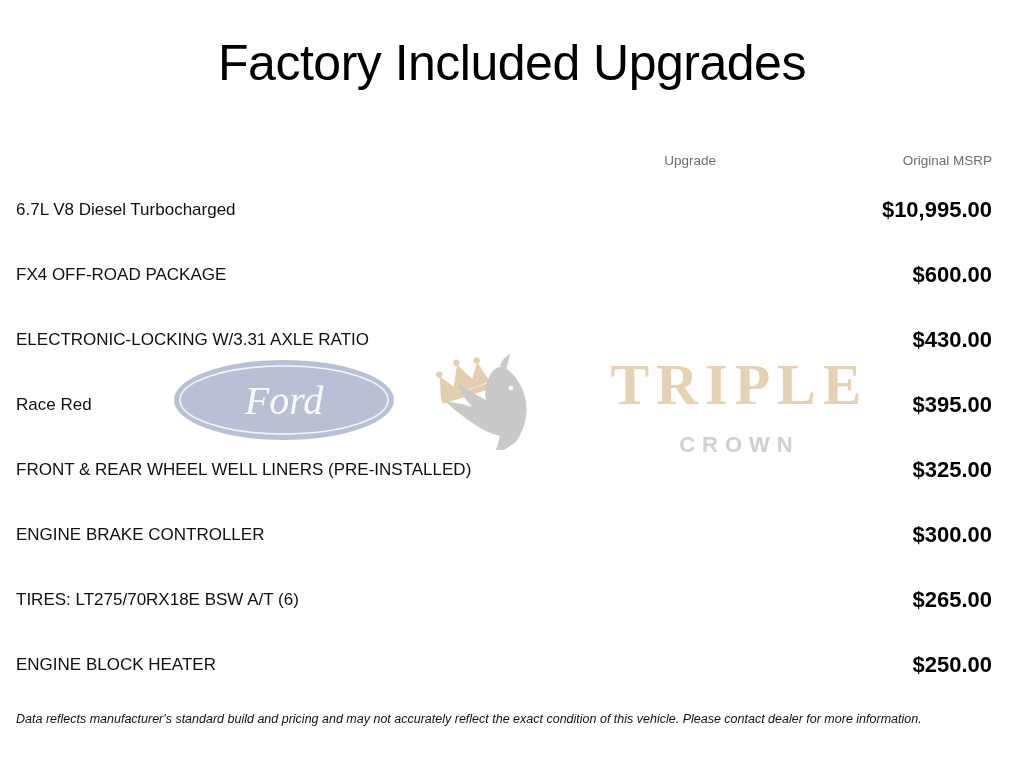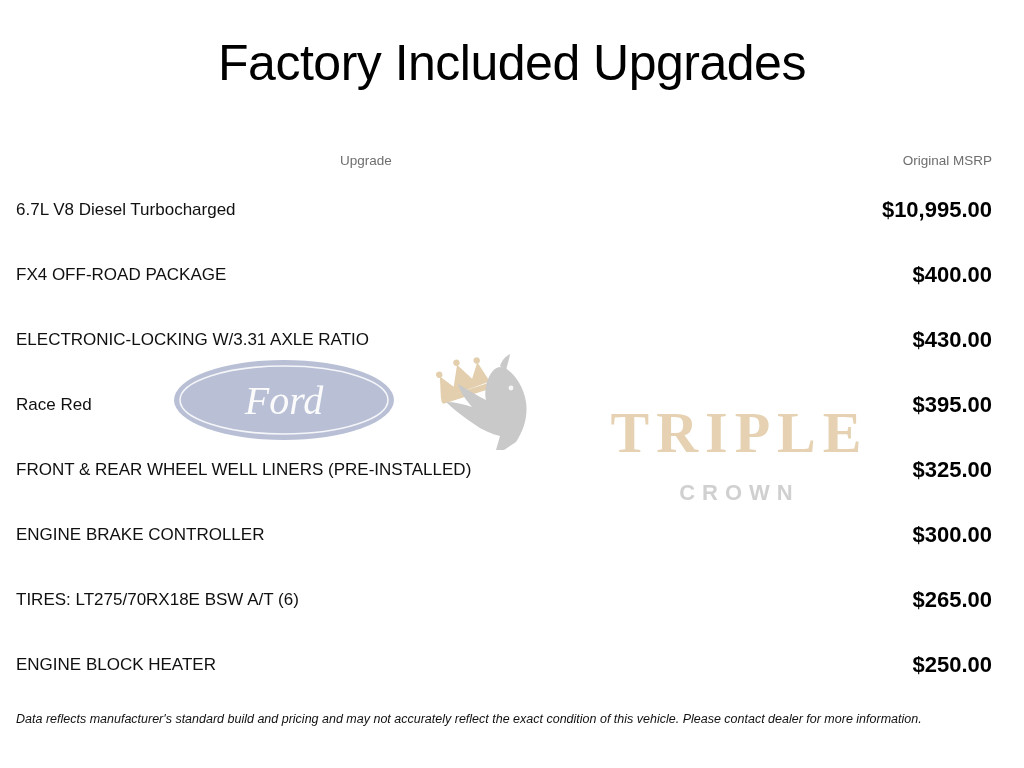--- a/index.html
+++ b/index.html
@@ -72,21 +72,20 @@
     text-align: center;
   }
   .wm-triple .tc-main {
     font-family: "Liberation Serif", serif;
     font-size: 58px;
     font-weight: 700;
     letter-spacing: 7px;
     color: #e6d2b2;
     line-height: 1;
     display: block;
-    margin-top: 48px;
   }
   .wm-triple .tc-sub {
     font-family: "Liberation Sans", sans-serif;
     font-size: 22px;
     font-weight: 700;
     letter-spacing: 7px;
     color: #d0d0d0;
     line-height: 1;
     display: block;
     margin-top: 20px;
@@ -105,21 +104,21 @@
   .upgrade-table col.c-price { width: 276px; }
 
   .upgrade-table thead th {
     font-size: 13.5px;
     font-weight: 400;
     color: #6e6e6e;
     padding: 0 0 8px 0;
     line-height: 1.3;
     background: transparent;
   }
-  .upgrade-table thead th.th-name { text-align: center; }
+  .upgrade-table thead th.th-name { text-align: right; }
   .upgrade-table thead th.th-price { text-align: right; }
 
   .upgrade-table tbody tr {
     height: 65px;
   }
   .upgrade-table tbody td {
     padding: 0;
     vertical-align: middle;
     background: transparent;
   }
@@ -210,21 +209,21 @@
         <th class="th-price">Original MSRP</th>
       </tr>
     </thead>
     <tbody>
       <tr>
         <td class="cell-name">6.7L V8 Diesel Turbocharged</td>
         <td class="cell-price">$10,995.00</td>
       </tr>
       <tr>
         <td class="cell-name">FX4 OFF-ROAD PACKAGE</td>
-        <td class="cell-price">$400.00</td>
+        <td class="cell-price">$600.00</td>
       </tr>
       <tr>
         <td class="cell-name">ELECTRONIC-LOCKING W/3.31 AXLE RATIO</td>
         <td class="cell-price">$430.00</td>
       </tr>
       <tr>
         <td class="cell-name">Race Red</td>
         <td class="cell-price">$395.00</td>
       </tr>
       <tr>

